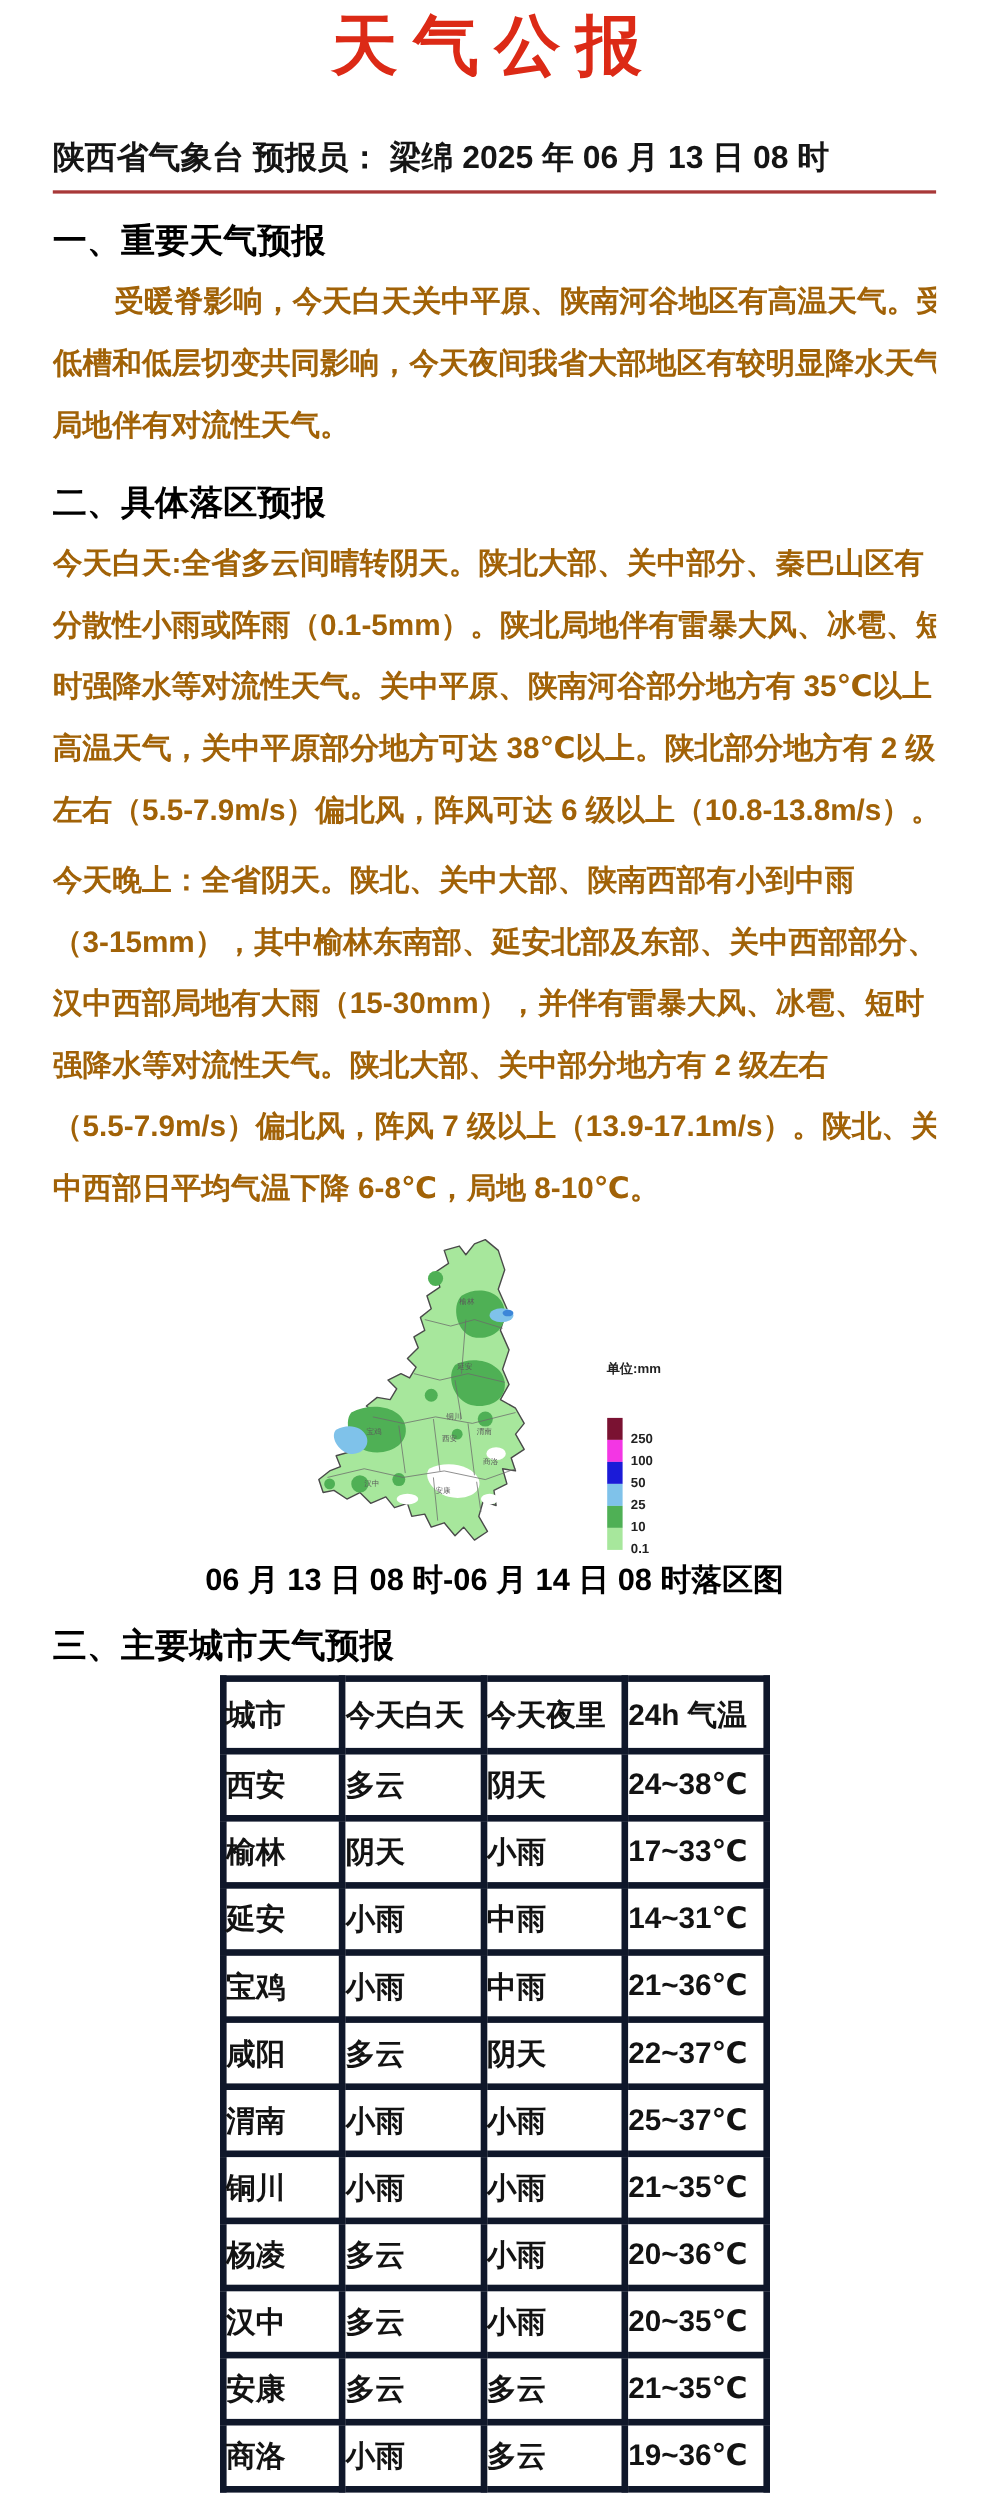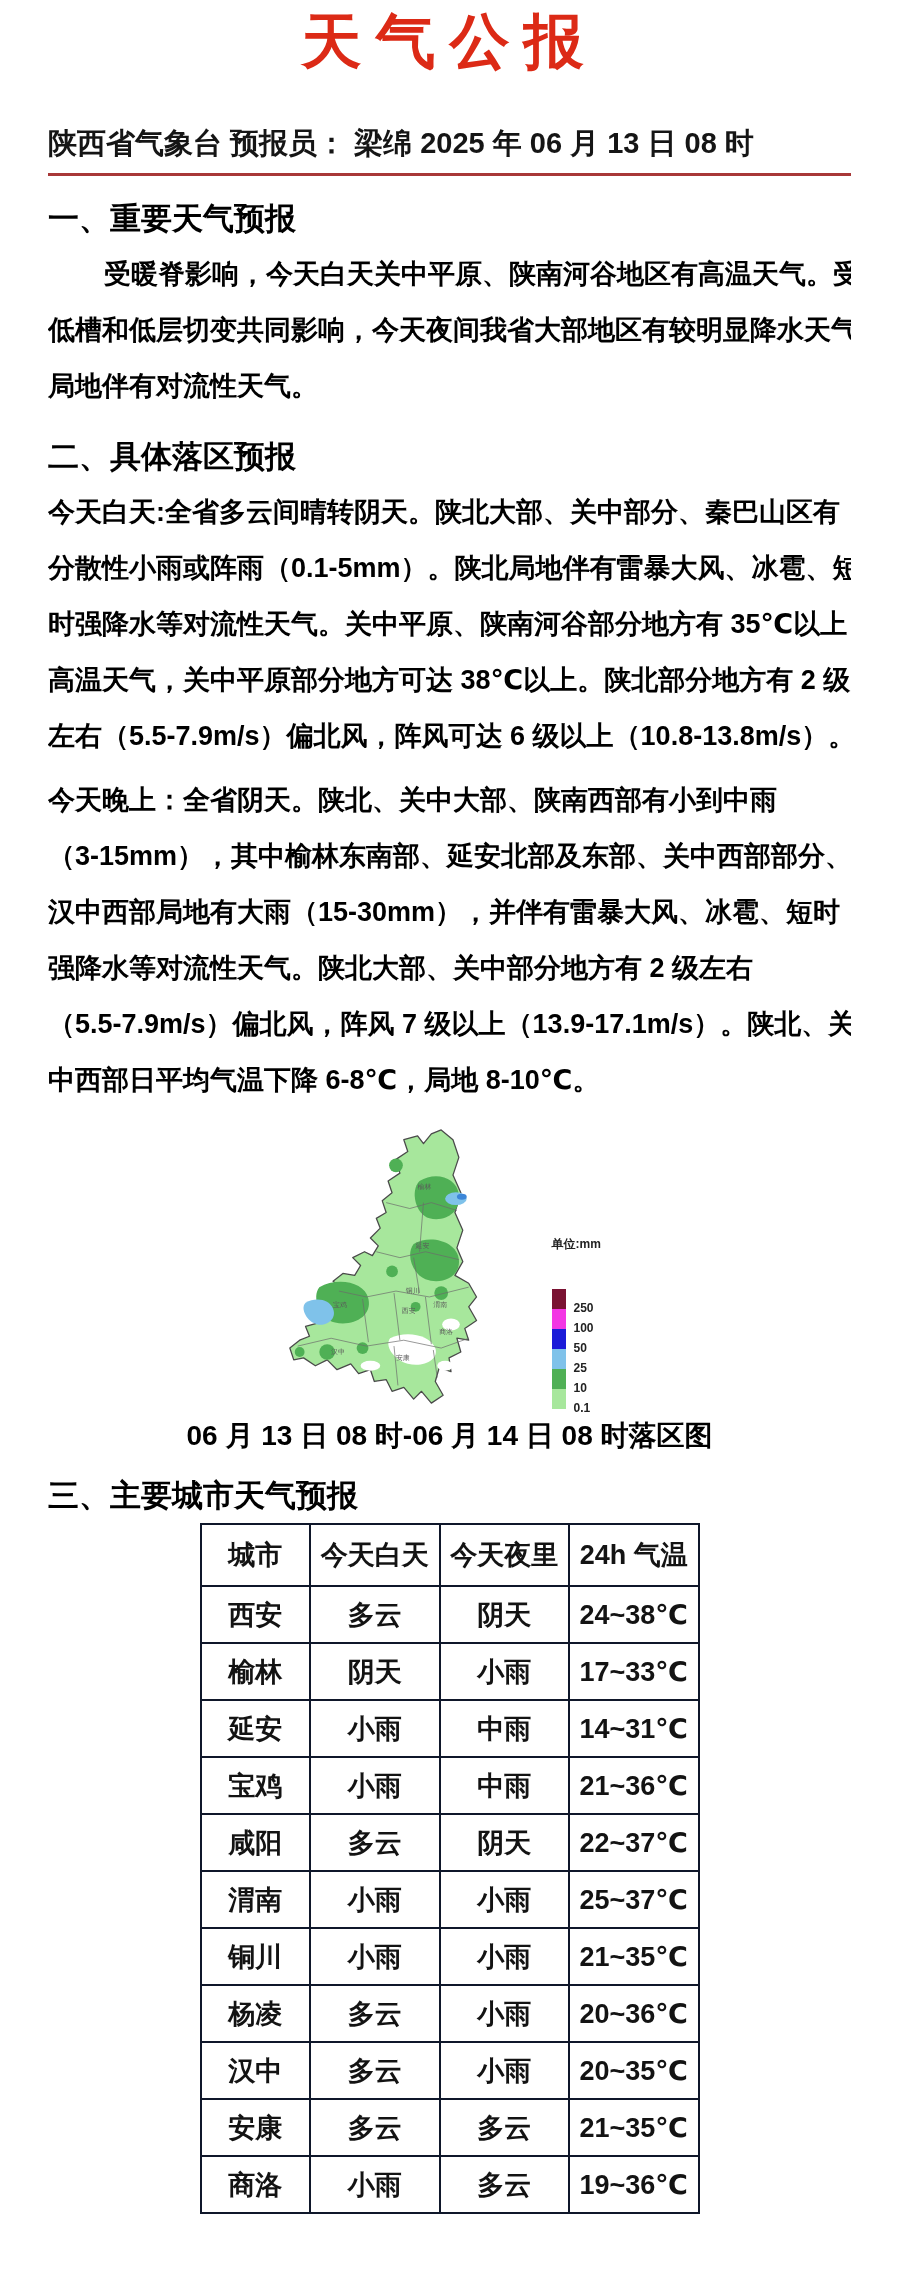--- a/index.html
+++ b/index.html
@@ -16,51 +16,51 @@
   .meta-line{
     margin-top:42px;font-size:29px;font-weight:700;color:#151515;
     padding-bottom:9px;border-bottom:3px solid #A83838;white-space:nowrap;
   }
   .sec-heading{
     margin-top:24px;font-size:31px;font-weight:800;color:#000;line-height:38px;
     white-space:nowrap;
   }
   .para{margin-top:8px;}
   .para-line{
-    font-size:27px;font-weight:600;line-height:56px;color:#000000;
+    font-size:27px;font-weight:600;line-height:56px;color:#a16207;
     white-space:nowrap;overflow:hidden;
   }
   .para-line.indent{text-indent:56px;}
   .map-block{margin-top:10px;text-align:center;}
   .map-header div{
     font-size:15px;line-height:23px;color:#3c3c3c;font-weight:600;
   }
   .map-flex{
-    display:flex;justify-content:center;align-items:flex-end;margin-top:4px;
+    display:flex;justify-content:center;align-items:center;margin-top:4px;
   }
   .legend{
     position:relative;width:72px;margin-left:40px;margin-top:118px;text-align:left;
   }
   .legend-title{font-size:12px;font-weight:700;color:#222;margin-bottom:5px;white-space:nowrap;}
   .legend-bar{position:relative;width:14px;margin-top:36px;}
   .legend-seg{width:14px;height:20px;}
   .legend-label{
     position:absolute;left:22px;font-size:12px;font-weight:600;color:#222;
   }
   .map-caption{
     text-align:center;font-size:28px;font-weight:800;color:#000;
     margin-top:10px;line-height:34px;white-space:nowrap;
   }
   table.weather{
     width:500px;margin:8px auto 0;border-collapse:collapse;table-layout:fixed;
   }
   table.weather col.c1{width:22%;}
   table.weather col.c2,table.weather col.c3,table.weather col.c4{width:26%;}
   table.weather td,table.weather th{
-    border:2px solid #0f172a;text-align:center;vertical-align:middle;
+    border:6px solid #0f172a;text-align:left;vertical-align:middle;
     font-size:27px;font-weight:600;color:#131313;padding:0;
   }
   table.weather th{height:60px;font-weight:700;}
   table.weather td{height:55px;}
   svg text{font-family:"Liberation Sans","DejaVu Sans",sans-serif;}
 </style>
 </head>
 <body>
 
 <div class="page">

